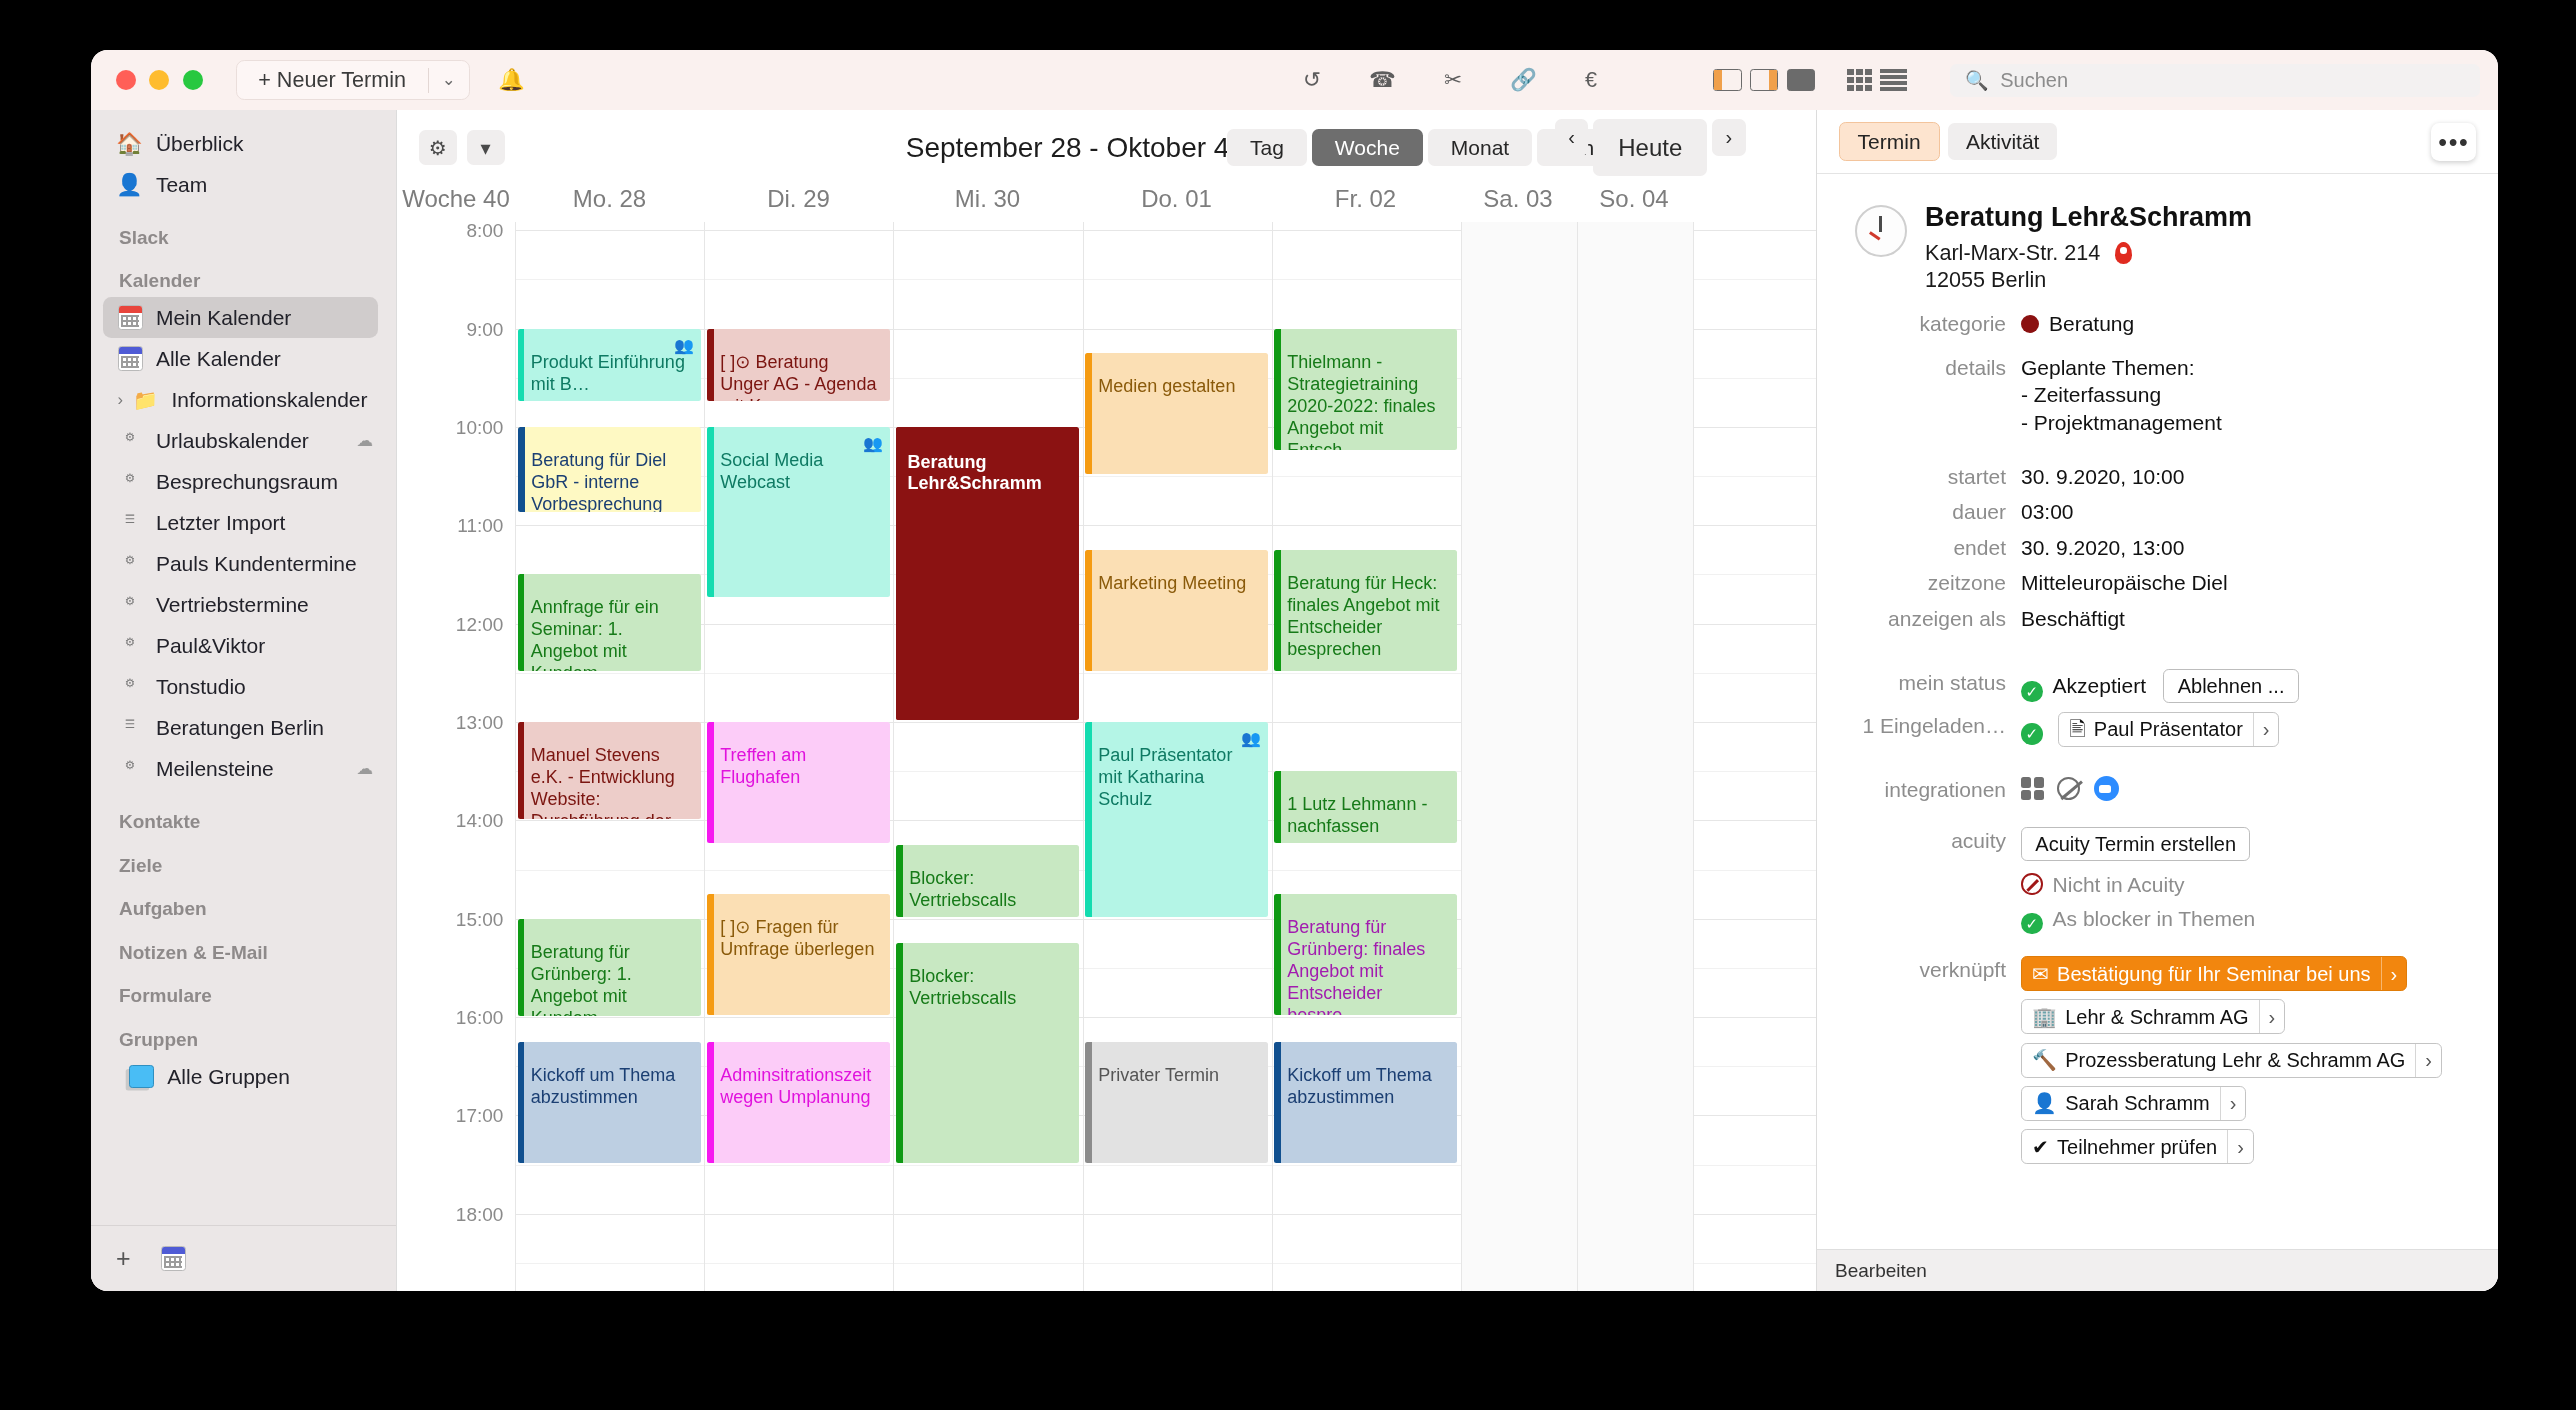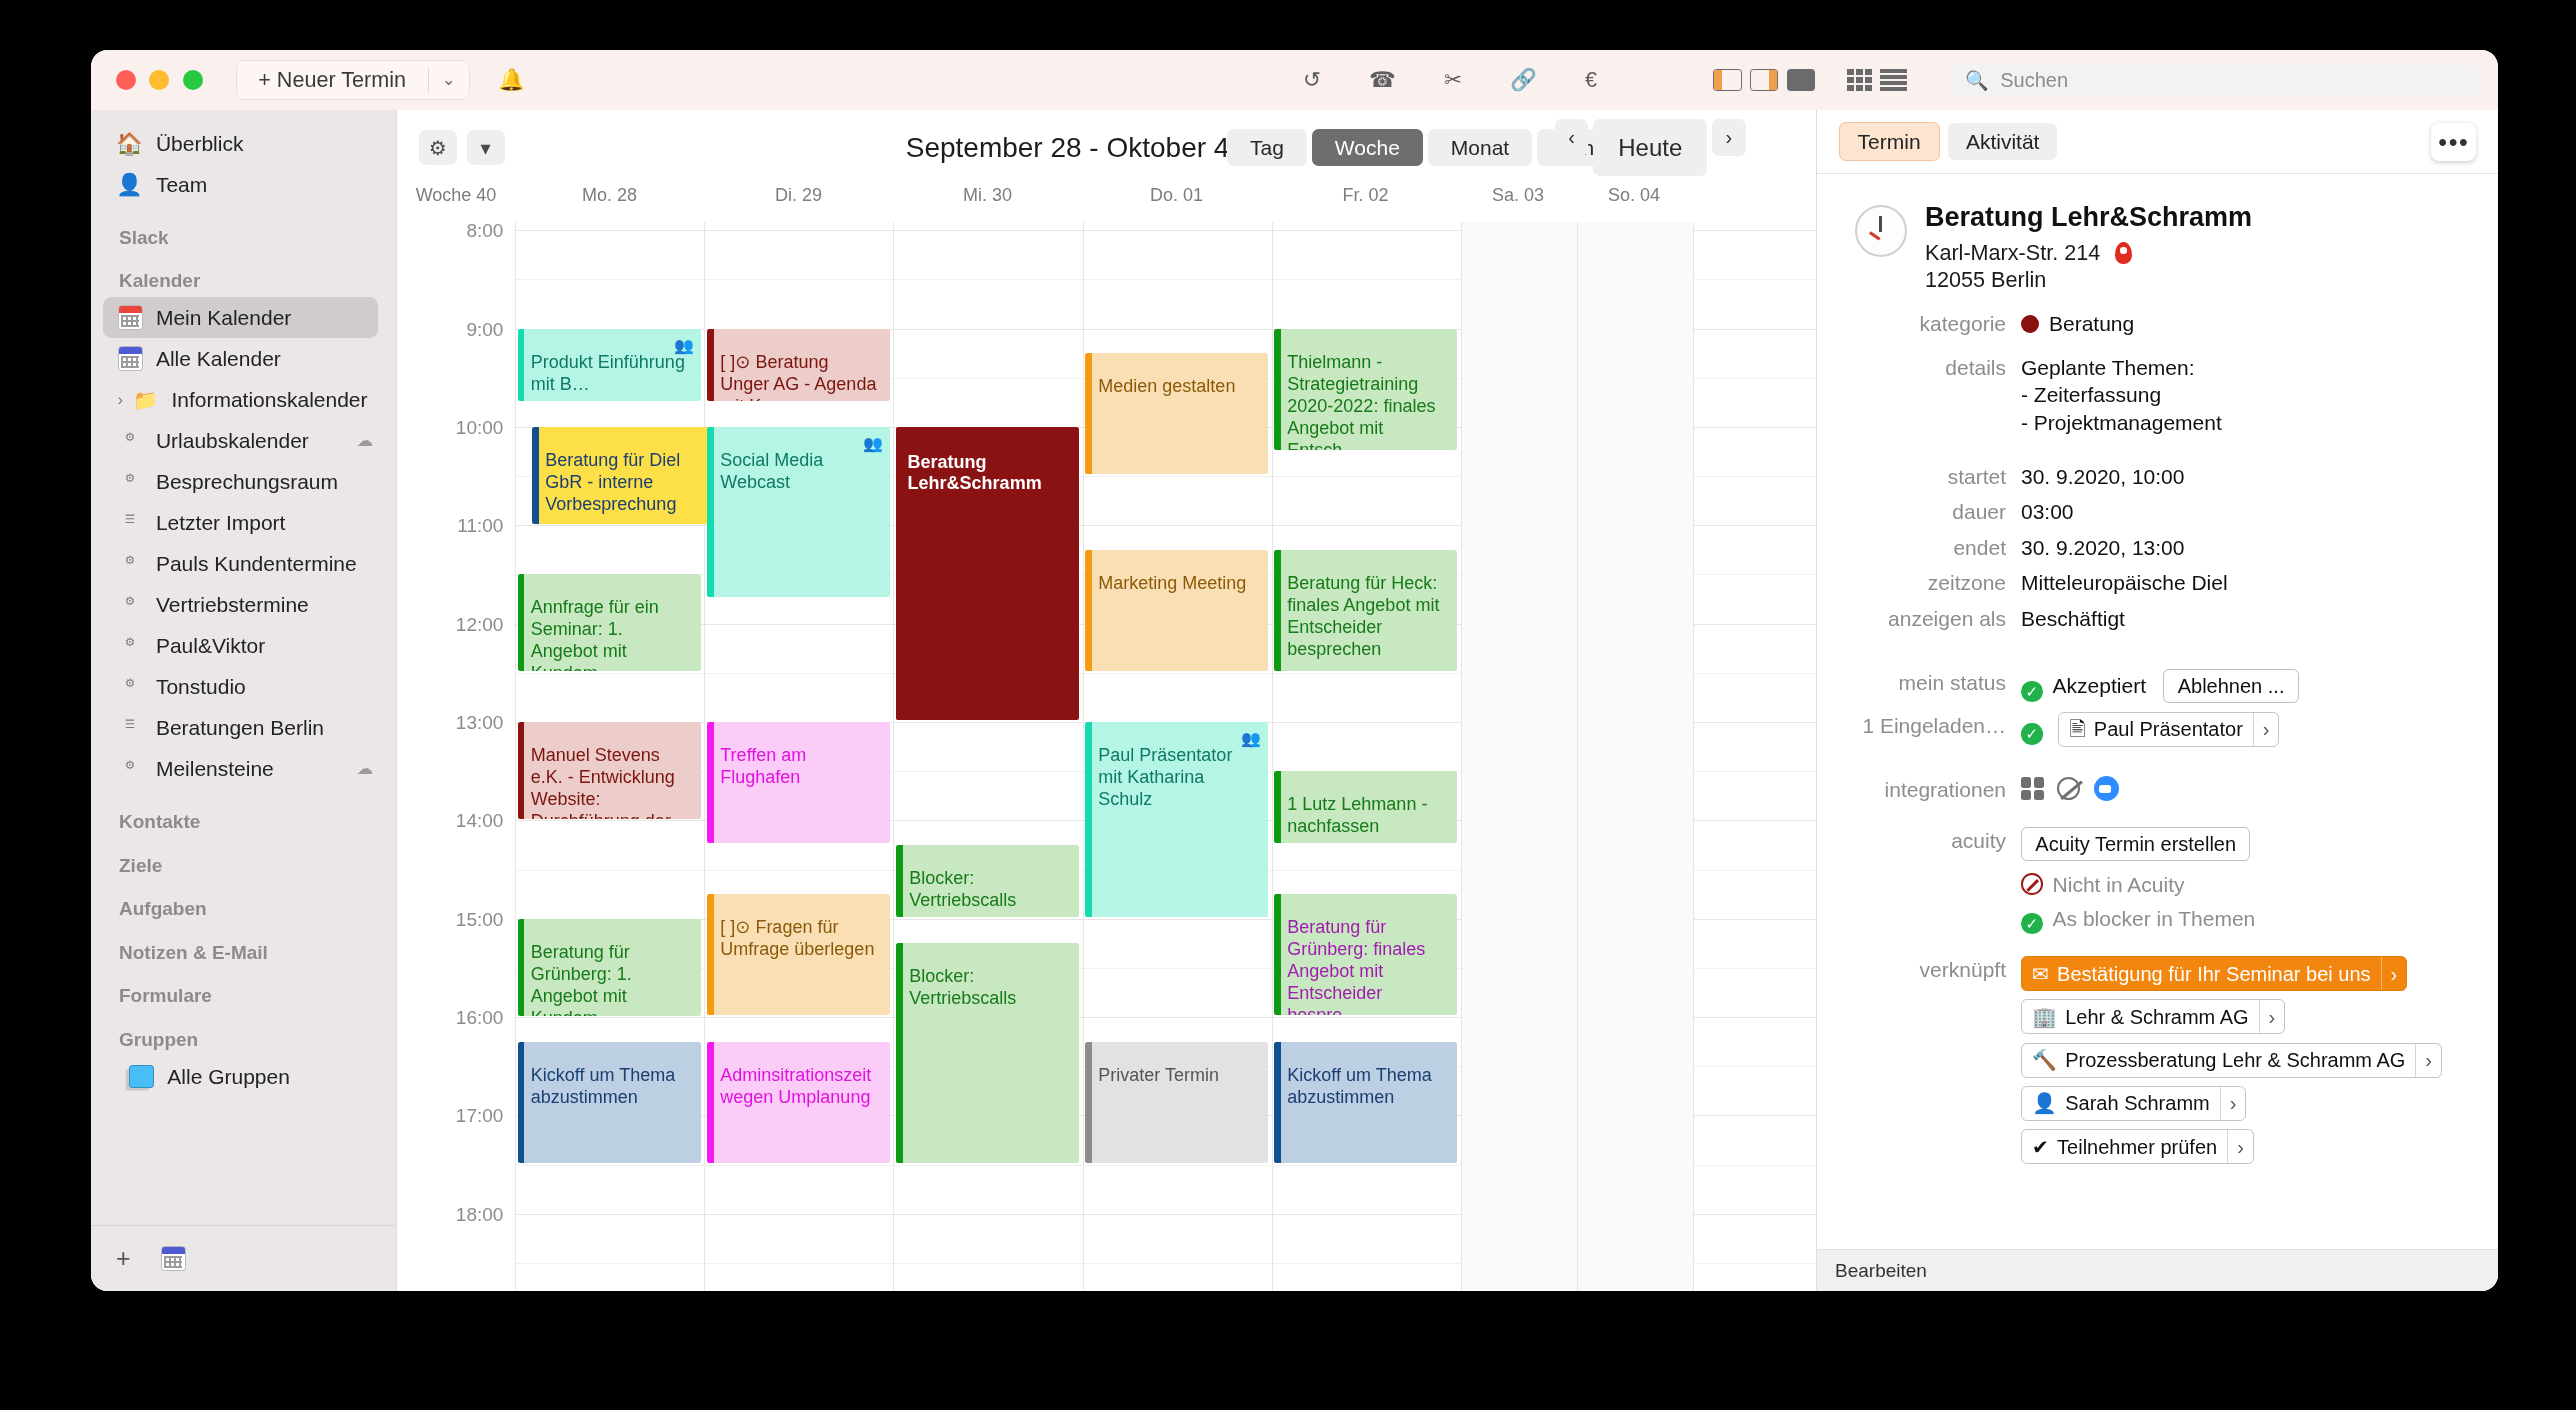--- a/index.html
+++ b/index.html
@@ -78,21 +78,21 @@
   .caltitle{position:absolute;left:0;right:0;text-align:center;font-size:28px;color:#1d1d1d;pointer-events:none;}
   .segs{position:absolute;left:830px;display:flex;gap:5px;}
   .seg{height:37px;padding:0 23px;background:#f0eeee;border-radius:6.6px;display:flex;align-items:center;
        font-size:21px;color:#272727;}
   .seg.on{background:#6e6e6e;color:#fff;}
   .navg{position:absolute;left:1158px;display:flex;gap:5px;}
   .nav{height:37px;background:#f0eeee;border-radius:6.6px;display:flex;align-items:center;
        justify-content:center;font-size:20px;color:#2a2a2a;padding:0 13.3px;}
   .nav.wide{padding:10px 25px;font-size:24px;}
 
-  .dayhdr{height:37px;display:flex;font-size:18px;color:#7d7d7d;}
+  .dayhdr{height:37px;display:flex;font-size:24px;color:#7d7d7d;}
   .dayhdr .wk{width:118px;text-align:center;}
   .dayhdr .d{text-align:center;}
 
   .gridwrap{position:relative;height:1070px;overflow:hidden;}
   .gutter{position:absolute;left:0;top:0;width:118px;height:100%;}
   .gutter .hr{position:absolute;right:11.6px;font-size:19px;color:#8a8a8a;transform:translateY(-10px);}
   .grid{position:absolute;left:118px;right:0;top:0;bottom:0;}
   .hline{position:absolute;left:0;right:0;height:0.8px;background:#e6e6e6;}
   .hline.half{background:#f1f1f1;}
   .vline{position:absolute;top:0;bottom:0;width:0.8px;background:#e6e6e6;}
@@ -407,21 +407,21 @@
             <div class="daycol shade" style="left: 1062px; width: 116px;"></div>
             <div class="vline" style="left: 1062px;"></div>
             <div class="vline" style="left: 1178px;"></div>
           </div>
         <div class="grid" id="events-layer">
             <div class="ev" style="left: 2.5px; width: 183px; top: 107px; height: 72px; background: rgb(180, 245, 230); color: rgb(14, 122, 99);">
               <span class="bar" style="background:#14dcb0"></span>
               <span class="ppl">👥</span>
               <span class="t">Produkt Einführung mit B…</span>
             </div>
-            <div class="ev" style="left: 17px; width: 183px; top: 205px; height: 97px; background: #fde047; color: rgb(27, 63, 115);">
+            <div class="ev" style="left: 3px; width: 183px; top: 205px; height: 85px; background: #fef9c3; color: rgb(27, 63, 115);">
               <span class="bar" style="background:#11508f"></span>
               <span class="t">Beratung für Diel GbR - interne Vorbesprechung</span>
             </div>
             <div class="ev" style="left: 2.5px; width: 183px; top: 352px; height: 97px; background: rgb(200, 232, 194); color: rgb(22, 122, 24);">
               <span class="bar" style="background:#0f9a14"></span>
               <span class="t">Annfrage für ein Seminar: 1. Angebot mit Kundem besprechen</span>
             </div>
             <div class="ev" style="left: 2.5px; width: 183px; top: 500px; height: 97px; background: rgb(237, 205, 201); color: rgb(123, 21, 16);">
               <span class="bar" style="background:#8b1310"></span>
               <span class="t">Manuel Stevens e.K. - Entwicklung Website: Durchführung der…</span>

